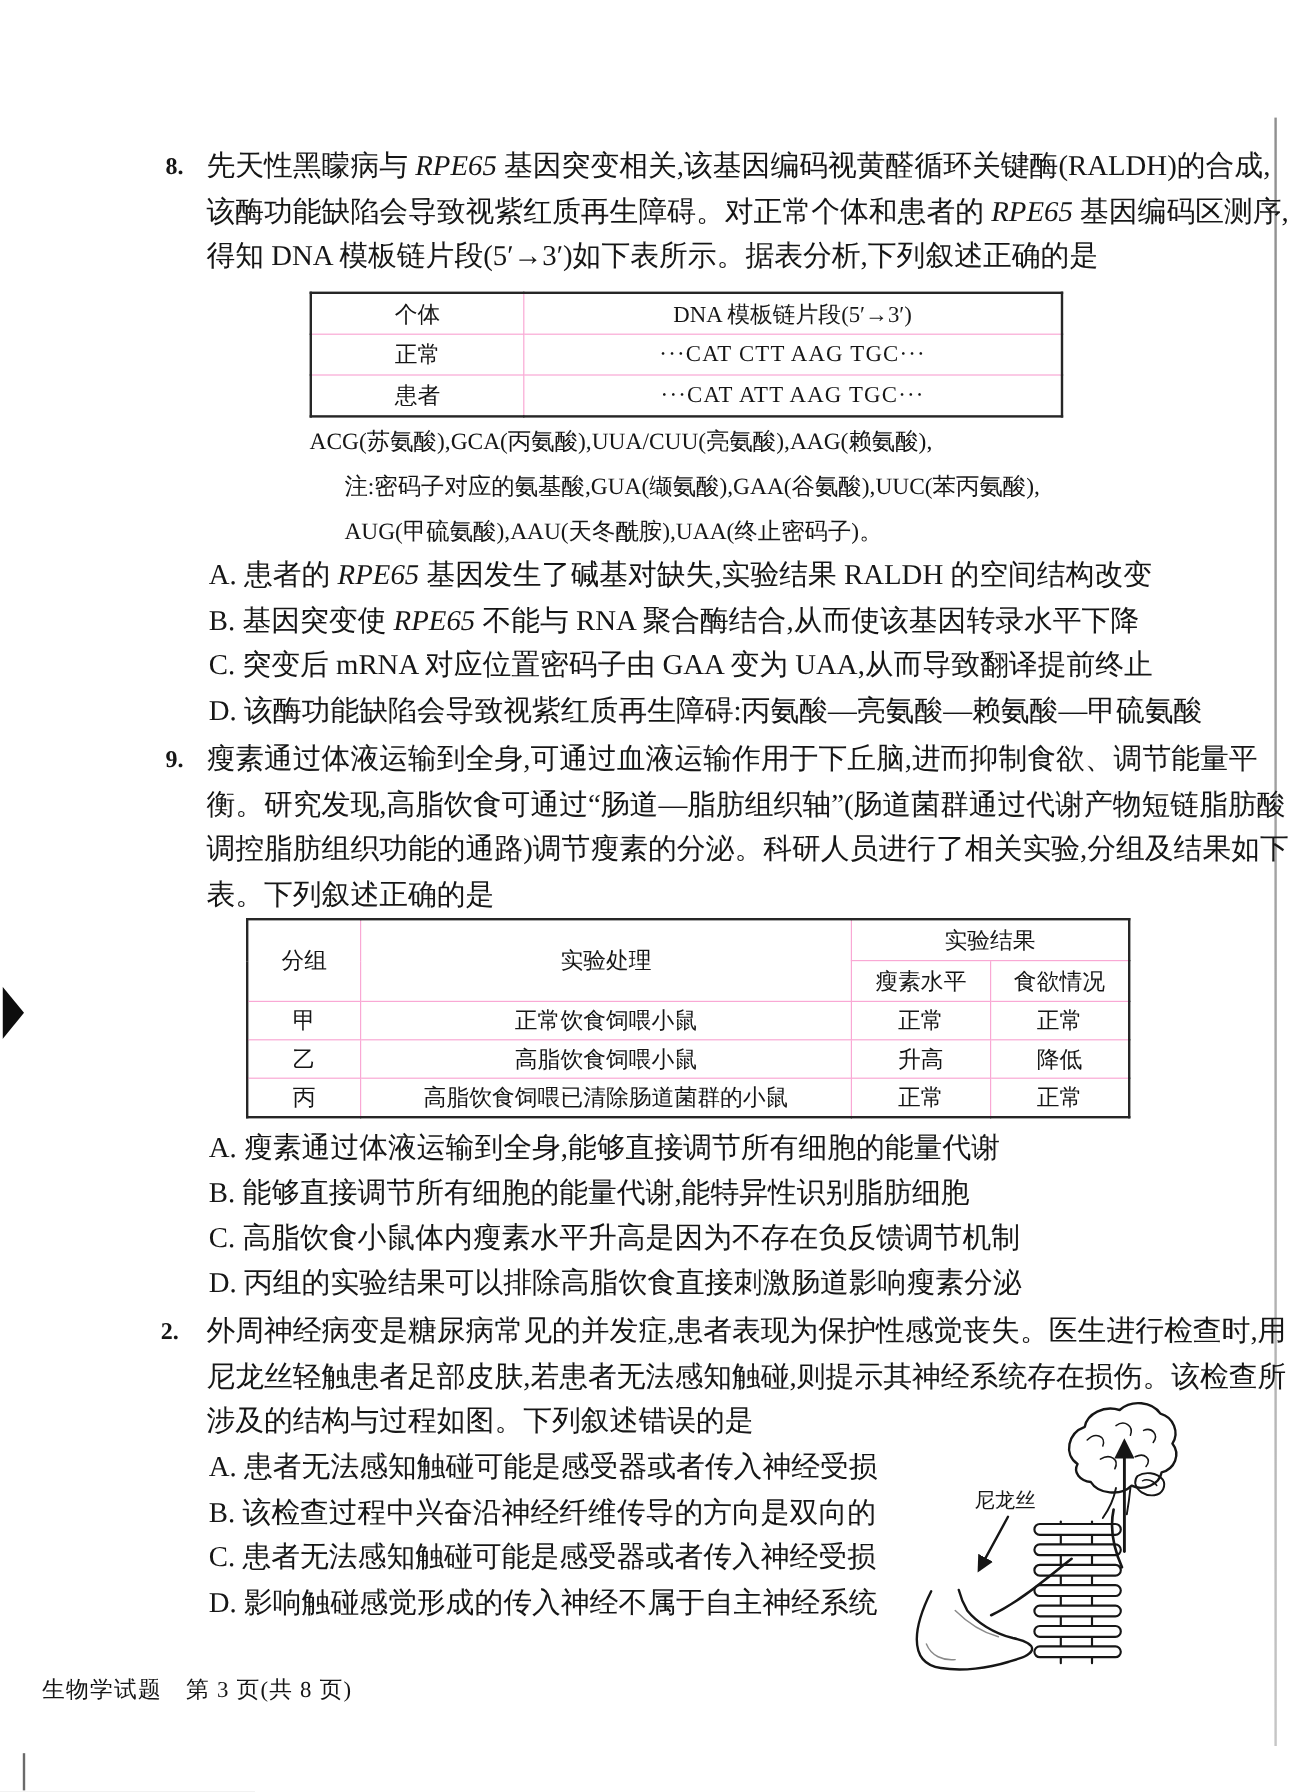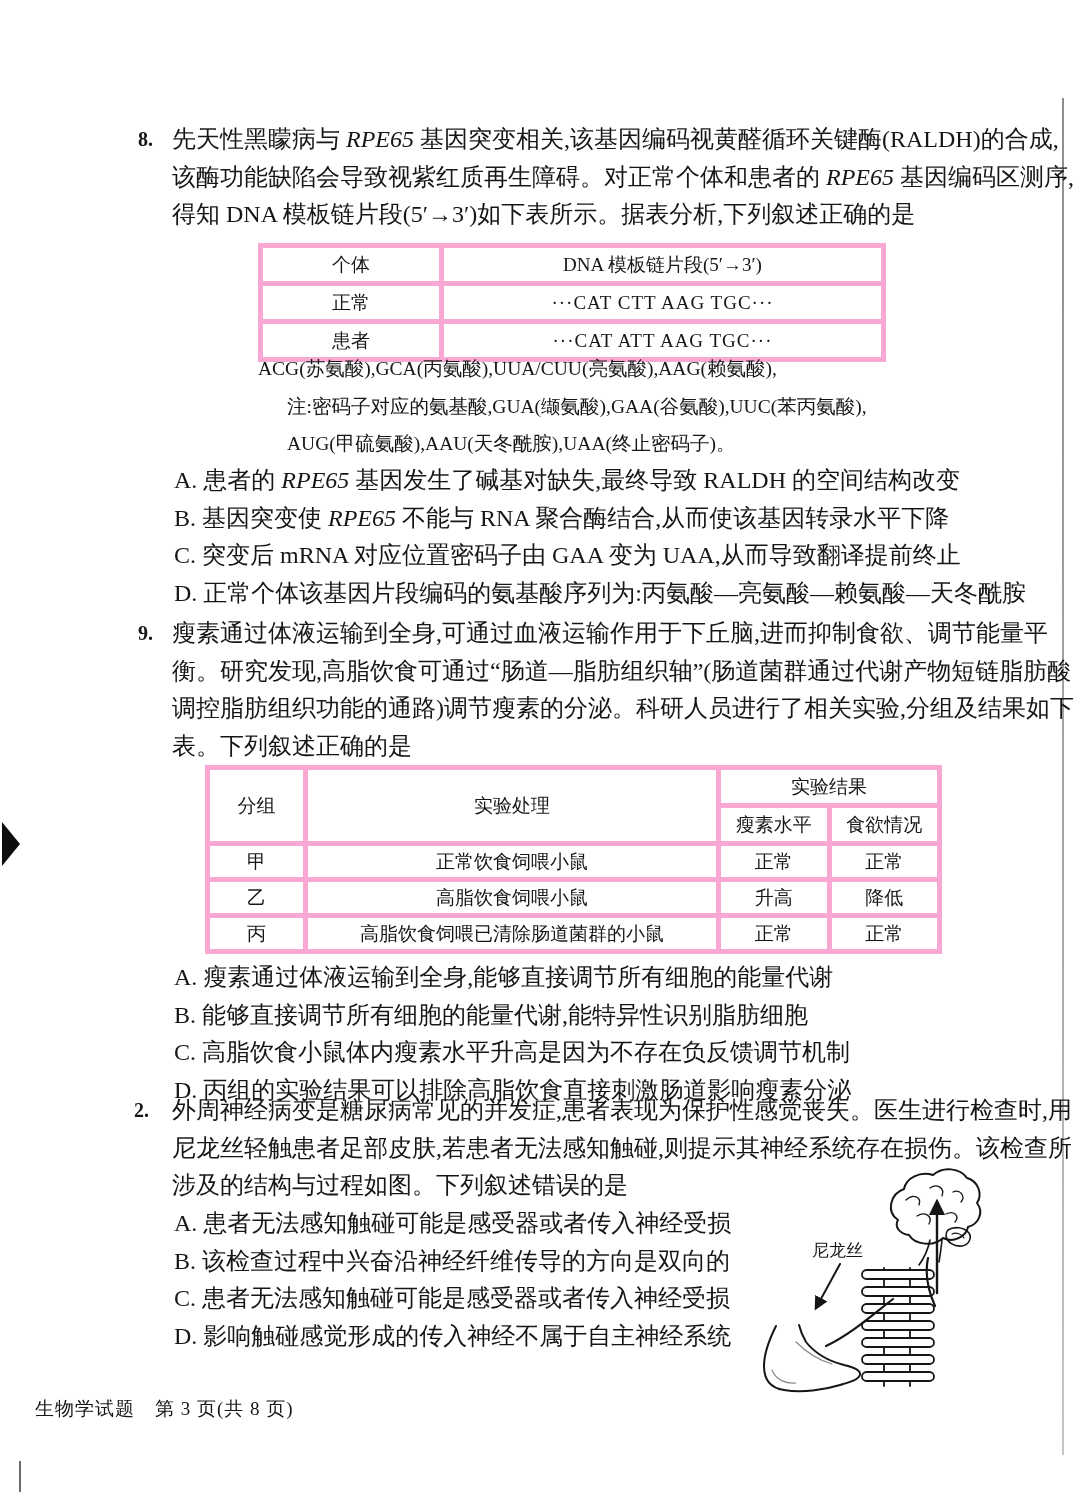--- a/index.html
+++ b/index.html
@@ -5,21 +5,21 @@
   html,body{margin:0;padding:0;background:#e8e8e8;}
   .page{position:relative;width:1080px;height:1493px;background:#ffffff;overflow:hidden;
         font-family:"Liberation Serif","DejaVu Serif",serif;color:#161616;}
   .abs{position:absolute;}
   .tline{height:37.7px;line-height:37.7px;white-space:nowrap;font-size:24px;}
   .qnum{position:absolute;font-weight:bold;font-size:20px;height:37.7px;line-height:37.7px;}
   .it{font-style:italic;}
   .note .tline{font-size:19.5px;}
   .note .tline:nth-child(n+2){padding-left:29px;}
   table{border-collapse:collapse;position:absolute;background:#fff;table-layout:fixed;}
-  td{border:5px solid #f9a8d4;text-align:center;vertical-align:middle;font-size:19px;padding:0 4px;overflow:hidden;white-space:nowrap;}
+  td{border:1px solid #f9a8d4;text-align:center;vertical-align:middle;font-size:19px;padding:0 4px;overflow:hidden;white-space:nowrap;}
   .t1{left:258px;top:243px;width:628px;border:2px solid #262626;}
   .t1 td{height:33px;}
   .t1 .c1{width:168px;}
   .t1 .seq{letter-spacing:1px;}
   .t2{left:205px;top:765px;width:737px;border:2px solid #262626;}
   .t2 .hr td{height:33px;}
   .t2 .br td{height:31px;}
   .t2 .w-group{width:85px;}
   .t2 .w-treat{width:400px;}
   .t2 .w-lep{width:126px;}
@@ -67,24 +67,24 @@
   </tbody>
     </table>
 
   <div class="abs note" style="left:258px;top:350px">
     <div class="tline">ACG(苏氨酸),GCA(丙氨酸),UUA/CUU(亮氨酸),AAG(赖氨酸),</div>
     <div class="tline">注:密码子对应的氨基酸,GUA(缬氨酸),GAA(谷氨酸),UUC(苯丙氨酸),</div>
     <div class="tline">AUG(甲硫氨酸),AAU(天冬酰胺),UAA(终止密码子)。</div>
   </div>
 
   <div class="abs" style="left:174px;top:462px">
-    <div class="tline"><span>A. 患者的 </span><span class="it">RPE65</span><span> 基因发生了碱基对缺失,最终导致 RALDH 的空间结构改变</span></div>
+    <div class="tline"><span>A. 患者的 </span><span class="it">RPE65</span><span> 基因发生了碱基对缺失,实验结果 RALDH 的空间结构改变</span></div>
     <div class="tline"><span>B. 基因突变使 </span><span class="it">RPE65</span><span> 不能与 RNA 聚合酶结合,从而使该基因转录水平下降</span></div>
     <div class="tline"><span>C. 突变后 mRNA 对应位置密码子由 GAA 变为 UAA,从而导致翻译提前终止</span></div>
-    <div class="tline"><span>D. 正常个体该基因片段编码的氨基酸序列为:丙氨酸—亮氨酸—赖氨酸—天冬酰胺</span></div>
+    <div class="tline"><span>D. 该酶功能缺陷会导致视紫红质再生障碍:丙氨酸—亮氨酸—赖氨酸—甲硫氨酸</span></div>
   </div>
 
   <div class="qnum" style="left:138px;top:615px">9.</div>
   <div class="abs" style="left:172px;top:615px">
     <div class="tline"><span>瘦素通过体液运输到全身,可通过血液运输作用于下丘脑,进而抑制食欲、调节能量平</span></div>
     <div class="tline"><span>衡。研究发现,高脂饮食可通过“肠道—脂肪组织轴”(肠道菌群通过代谢产物短链脂肪酸</span></div>
     <div class="tline"><span>调控脂肪组织功能的通路)调节瘦素的分泌。科研人员进行了相关实验,分组及结果如下</span></div>
     <div class="tline"><span>表。下列叙述正确的是</span></div>
   </div>
 
@@ -113,21 +113,21 @@
     </tr>
     <tr class="br">
       <td>丙</td>
       <td>高脂饮食饲喂已清除肠道菌群的小鼠</td>
       <td>正常</td>
       <td>正常</td>
     </tr>
   </tbody>
     </table>
 
-  <div class="abs" style="left:174px;top:959px">
+  <div class="abs" style="left:174px;top:939px">
     <div class="tline"><span>A. 瘦素通过体液运输到全身,能够直接调节所有细胞的能量代谢</span></div>
     <div class="tline"><span>B. 能够直接调节所有细胞的能量代谢,能特异性识别脂肪细胞</span></div>
     <div class="tline"><span>C. 高脂饮食小鼠体内瘦素水平升高是因为不存在负反馈调节机制</span></div>
     <div class="tline"><span>D. 丙组的实验结果可以排除高脂饮食直接刺激肠道影响瘦素分泌</span></div>
   </div>
 
   <div class="qnum" style="left:134px;top:1092px">2.</div>
   <div class="abs" style="left:172px;top:1092px">
     <div class="tline"><span>外周神经病变是糖尿病常见的并发症,患者表现为保护性感觉丧失。医生进行检查时,用</span></div>
     <div class="tline"><span>尼龙丝轻触患者足部皮肤,若患者无法感知触碰,则提示其神经系统存在损伤。该检查所</span></div>

